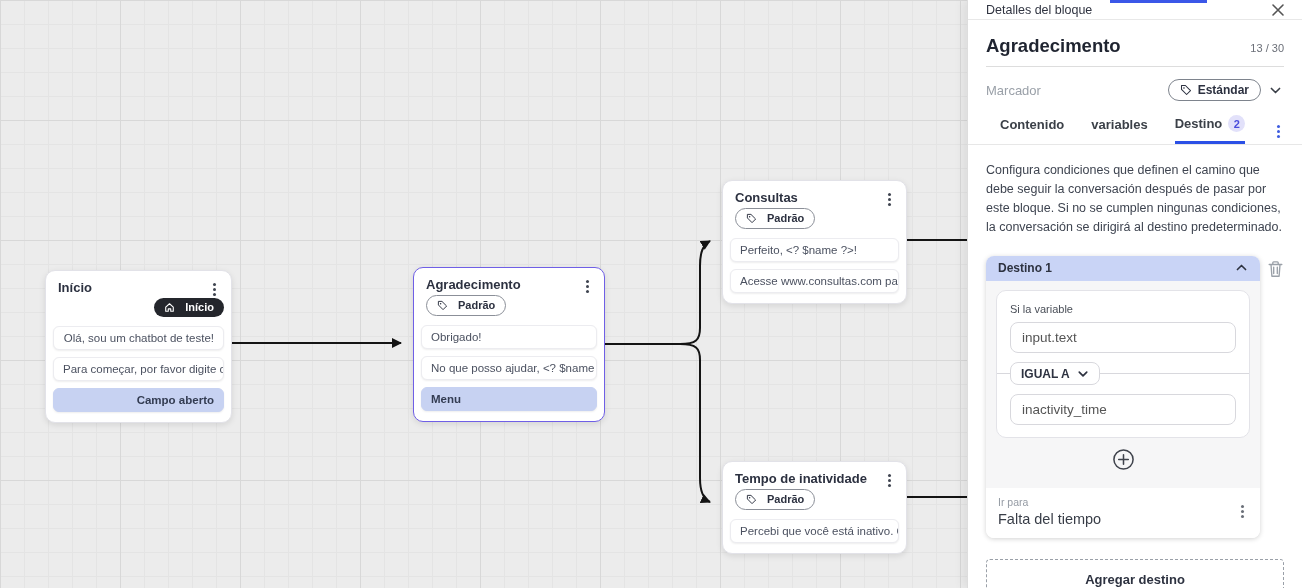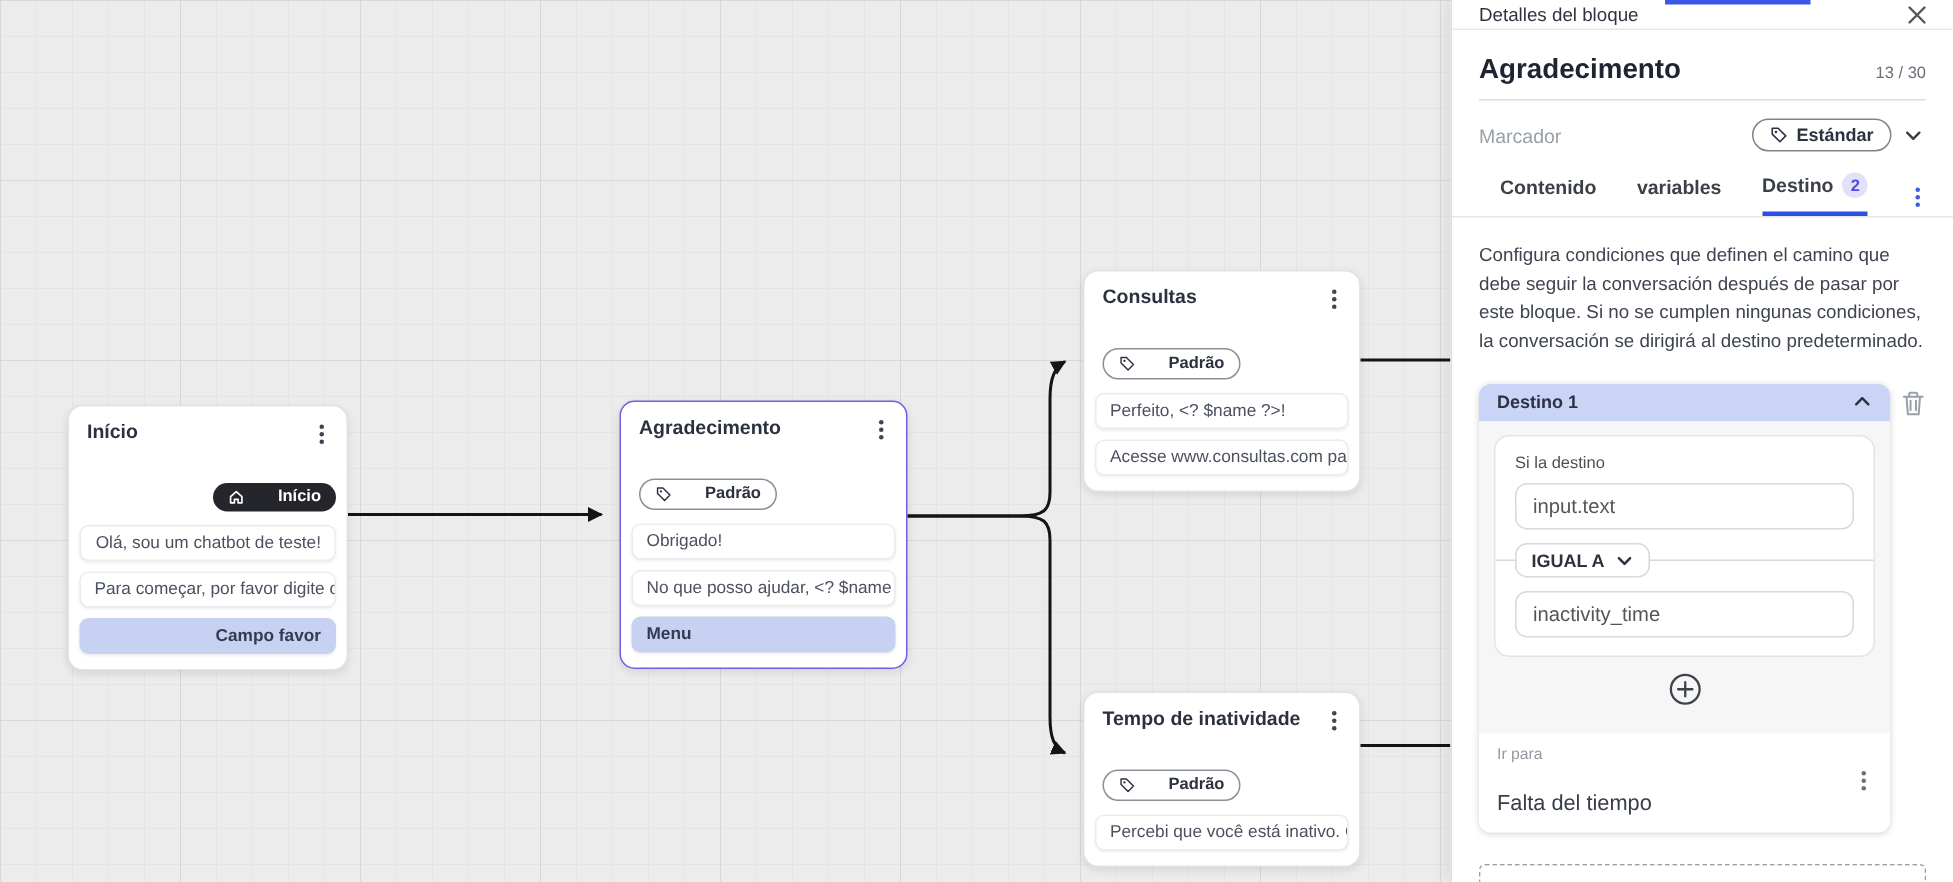--- a/index.html
+++ b/index.html
@@ -26,21 +26,21 @@
     border:1px solid #e2e2e8; border-radius:10px;
     box-shadow:0 2px 6px rgba(0,0,0,.10);
     padding:9px 7px 10px 7px;
   }
   .node.selected { border:1.5px solid #6f5fe6; }
   .node-header { display:flex; align-items:flex-start; justify-content:space-between; padding:0 4px 0 5px; }
   .node-title { font-size:13px; font-weight:bold; color:#2c3140; }
   .kebab-btn { background:none; border:none; padding:2px 4px; cursor:pointer; color:#3f4450; height:18px; display:flex; align-items:center; }
   .kebab-dots { display:block; width:3px; height:3px; border-radius:50%; background:currentColor;
     box-shadow:0 -5px 0 currentColor, 0 5px 0 currentColor; }
-  .badge { display:inline-flex; align-items:center; gap:22px; margin:24px 0 2px 5px;
+  .badge { display:inline-flex; align-items:center; gap:10px; margin:0 0 2px 5px;
     border-radius:12px; font-size:11px; font-weight:bold; padding:3px 10px; line-height:13px; }
   .badge.dark { background:#24262c; color:#fff; }
   .badge.outline { background:#fff; color:#2c3140; border:1px solid #8b8f98; }
   .badge svg { display:block; }
   .msg {
     margin-top:7px; background:#fff; border:1px solid #ececf0; border-radius:6px;
     box-shadow:0 1px 2px rgba(0,0,0,.07);
     padding:5px 9px; font-size:11.5px; color:#4b5160;
     white-space:nowrap; overflow:hidden; cursor:pointer;
   }
@@ -88,21 +88,21 @@
     padding:0 11px; font-size:13.5px; color:#555; background:#fff; font-family:inherit; outline:none; }
   .op-row { position:relative; height:23px; margin:9px 0; }
   .op-line { position:absolute; left:-13px; right:-13px; top:11px; height:1px; background:#d8d8dd; }
   .op-chip { position:relative; display:inline-flex; align-items:center; gap:7px; height:23px;
     background:#fff; border:1px solid #d8d8dd; border-radius:8px; padding:0 10px;
     font-size:12px; font-weight:bold; color:#2d3240; cursor:pointer; font-family:inherit; }
   .plus-row { margin-top:10px; text-align:center; }
   .plus-btn { background:none; border:none; padding:0; cursor:pointer; color:#3f434c; }
   .dest-footer { background:#fff; padding:8px 12px 11px 12px; display:flex; align-items:center; justify-content:space-between; }
   .goto-label { font-size:10.5px; color:#949aa3; }
-  .goto-value { font-size:14.5px; color:#383d47; margin-top:19px; }
+  .goto-value { font-size:14.5px; color:#383d47; margin-top:3px; }
   .trash-btn { background:none; border:none; padding:0; margin-top:4px; cursor:pointer; color:#9aa0a8; }
   .add-dest-btn { margin-top:21px; width:100%; height:41px; background:transparent;
     border:1.5px dashed #9aa0a8; border-radius:4px; font-size:13px; font-weight:bold;
     color:#2d3240; cursor:pointer; font-family:inherit; }
 </style>
 </head>
 <body>
 
 <div class="canvas">
   <svg class="edges" width="968" height="588">
@@ -128,21 +128,21 @@
         </button>
     </div>
     <div class="badge dark">
       <svg width="11" height="11" viewBox="0 0 16 16">
           <path d="M2.5 7.5 L8 2.5 L13.5 7.5 V13.5 H9.8 V10 H6.2 V13.5 H2.5 Z" fill="none" stroke="#fff" stroke-width="1.6" stroke-linejoin="round"></path>
         </svg>
       <span>Início</span>
     </div>
     <div class="msg">Olá, sou um chatbot de teste!</div>
     <div class="msg">Para começar, por favor digite o ...</div>
-    <div class="msg highlight">Campo favor</div>
+    <div class="msg highlight">Campo aberto</div>
   </div>
 
   <div class="node selected" style="left:413px;top:267px;width:192px;">
     <div class="node-header">
       <span class="node-title">Agradecimento</span>
       <button class="kebab-btn">
           <span class="kebab-dots"></span>
         </button>
     </div>
     <div class="badge outline">
@@ -246,21 +246,21 @@
     <div class="dest-row">
       <div class="dest-card">
         <div class="dest-header">
           <span>Destino 1</span>
           <svg width="13" height="13" viewBox="0 0 16 16">
               <path d="M3 10.5 L8 5.5 L13 10.5" fill="none" stroke="#2d3240" stroke-width="2" stroke-linecap="round" stroke-linejoin="round"></path>
             </svg>
         </div>
         <div class="dest-body">
           <div class="cond-card">
-            <div class="cond-label">Si la destino</div>
+            <div class="cond-label">Si la variable</div>
             <input class="cond-input" type="text" value="input.text" style="">
             <div class="op-row">
               <div class="op-line"></div>
               <button class="op-chip">
                 <span>IGUAL A</span>
                 <svg width="12" height="12" viewBox="0 0 16 16">
                     <path d="M3 5.5 L8 10.5 L13 5.5" fill="none" stroke="#2d3240" stroke-width="2.2" stroke-linecap="round" stroke-linejoin="round"></path>
                   </svg>
               </button>
             </div>

